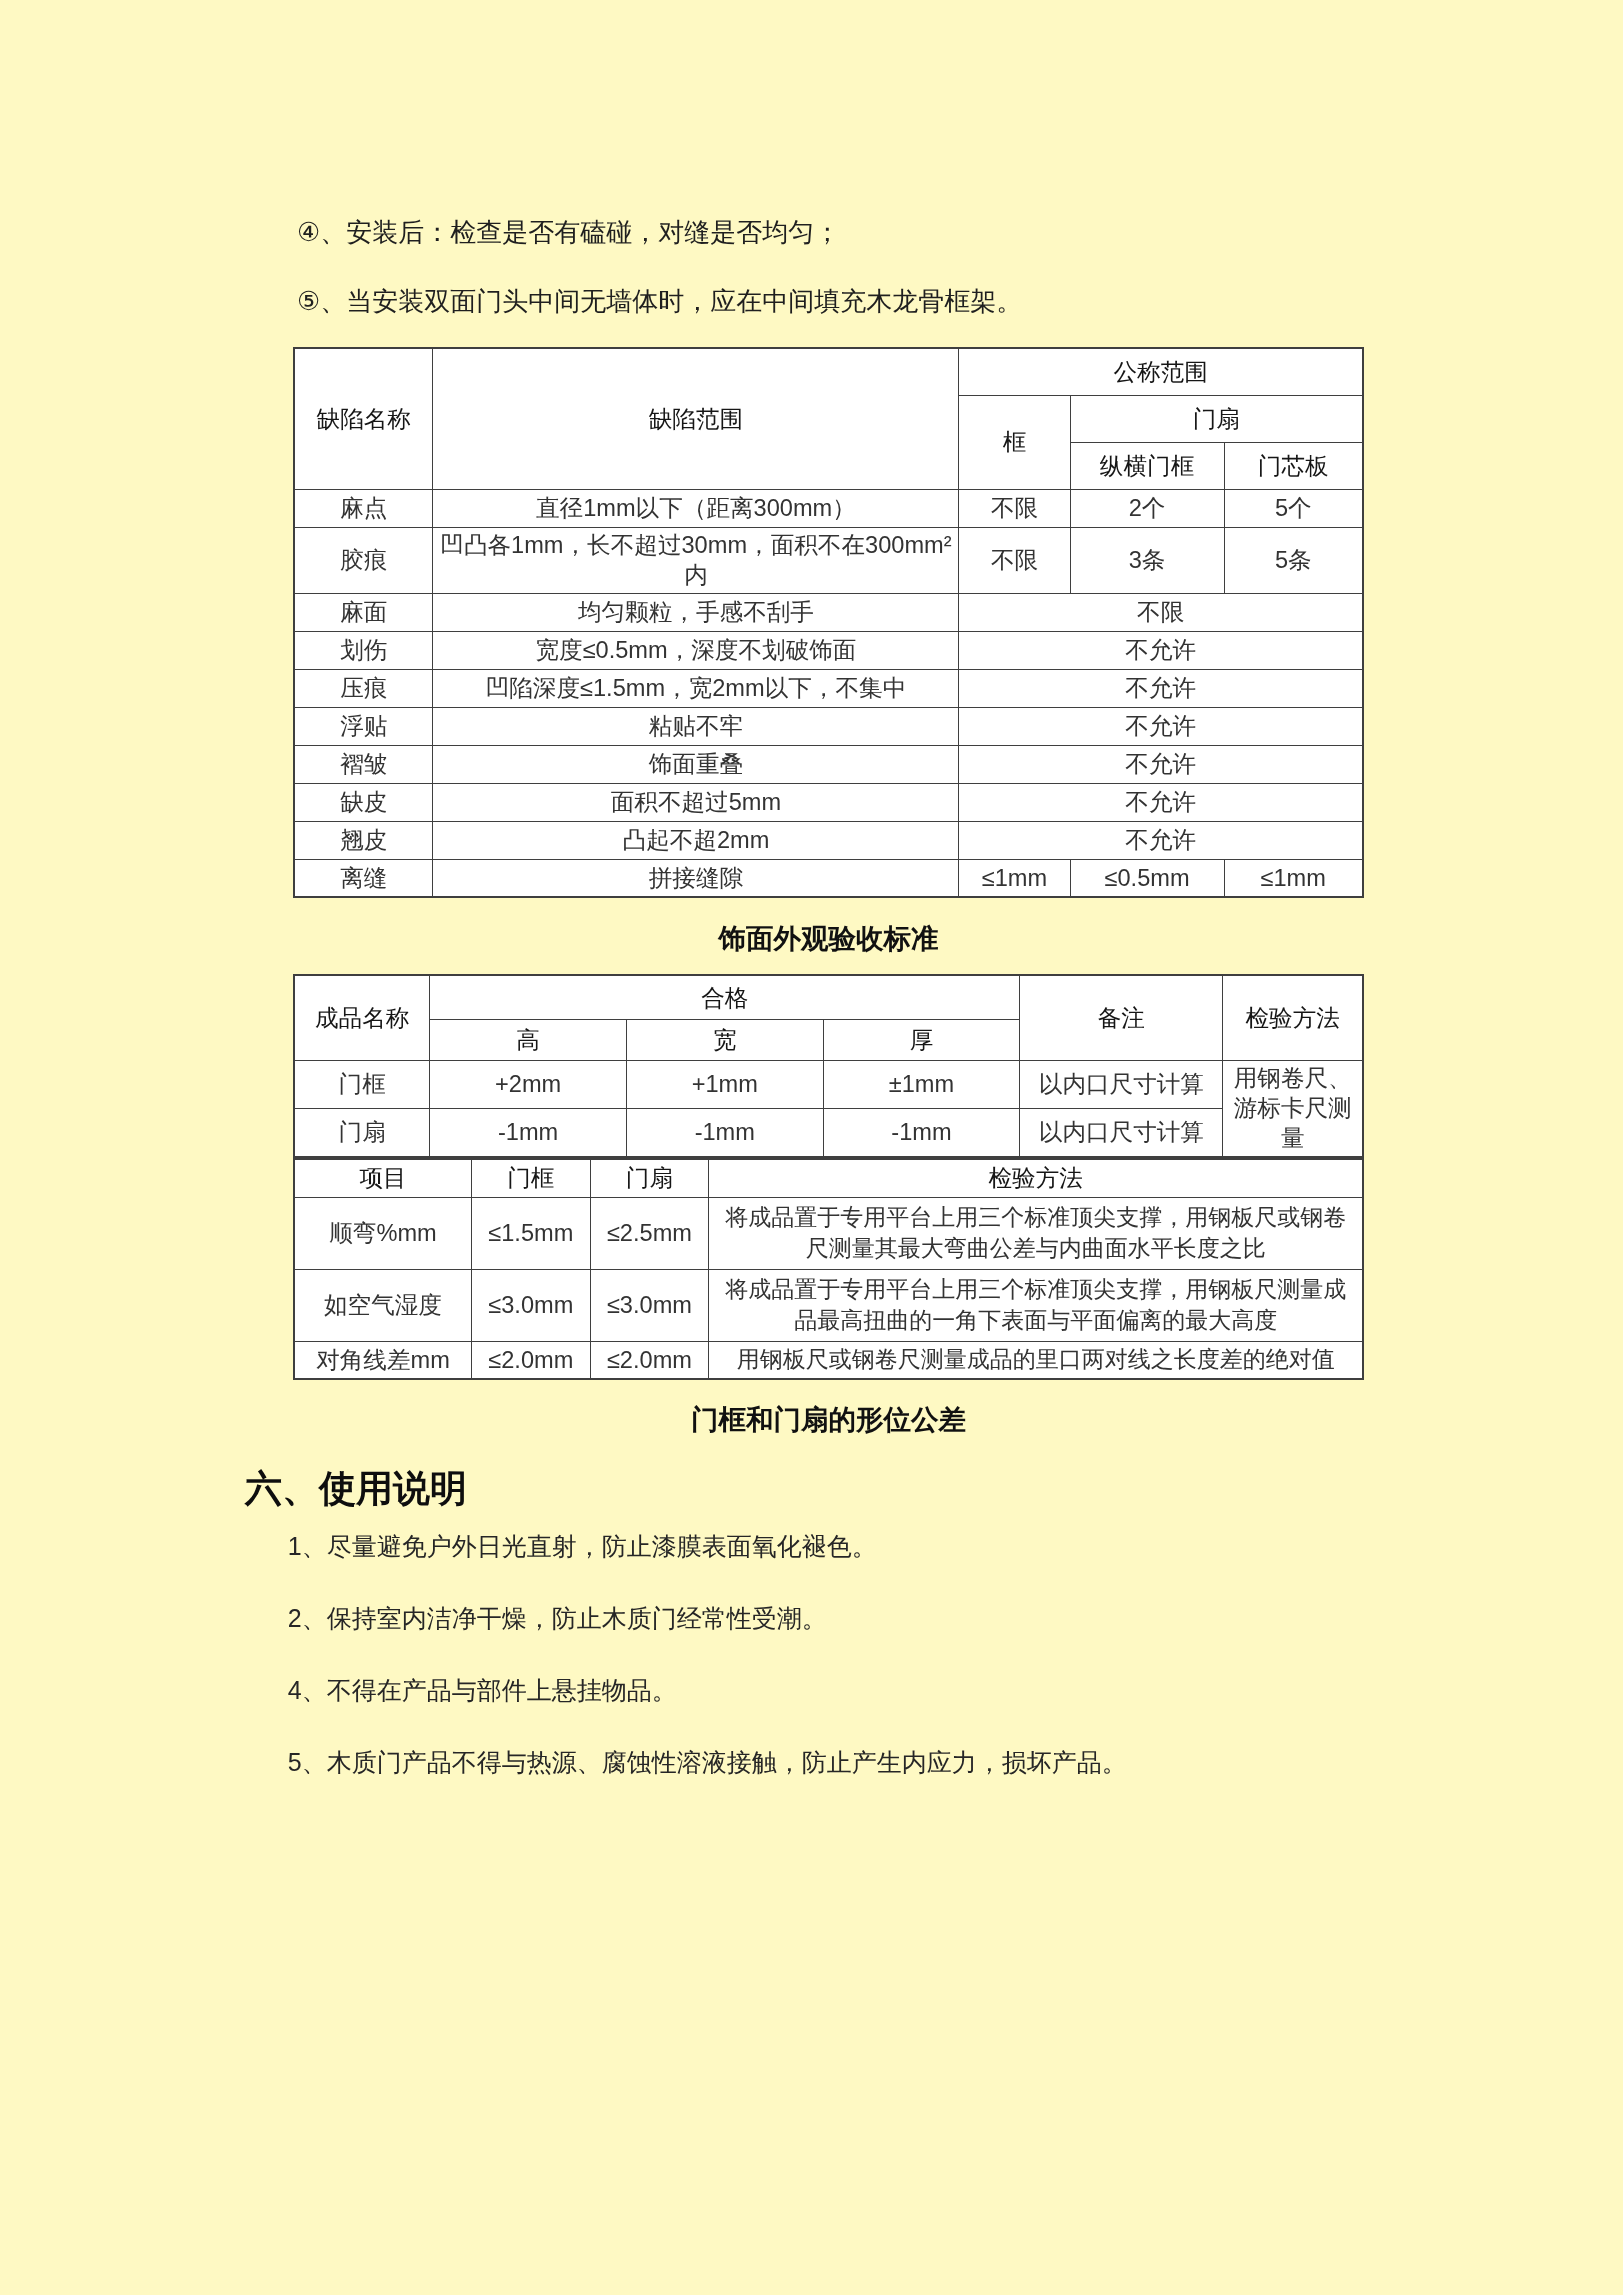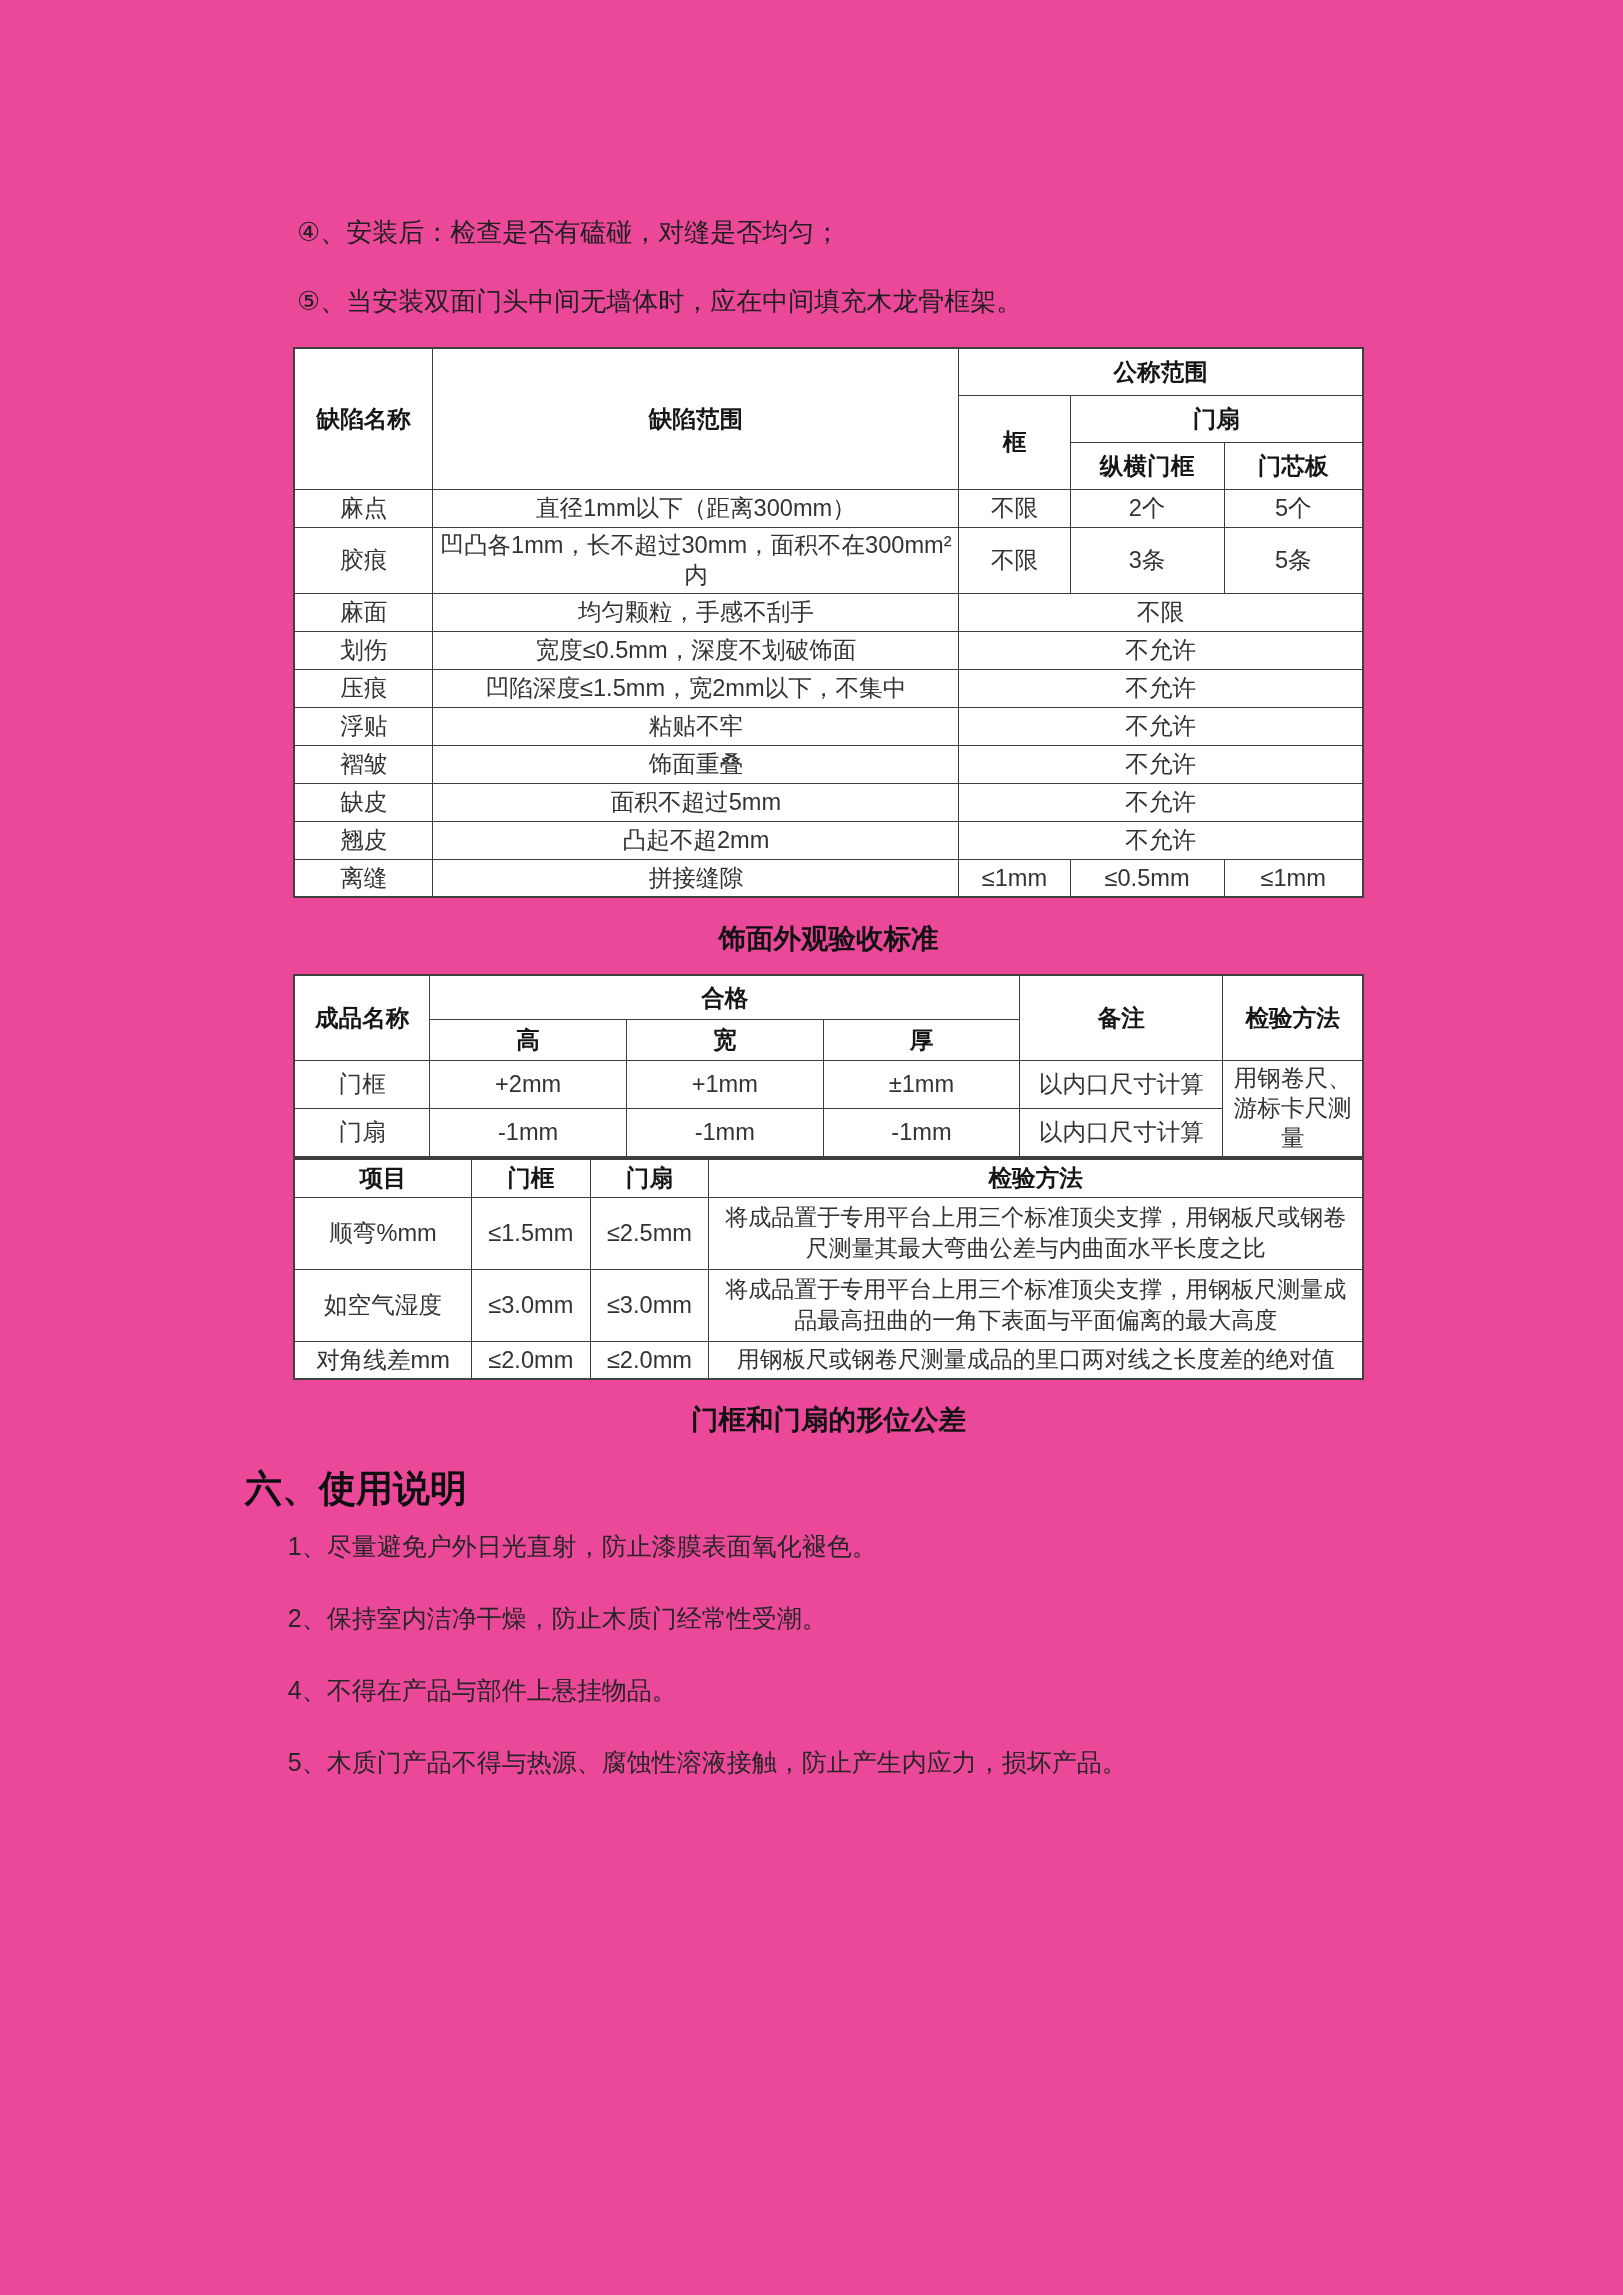--- a/index.html
+++ b/index.html
@@ -2,21 +2,21 @@
 <html style="font-size:10.5px"><head>
 <meta charset="utf-8">
 <style>
   * { box-sizing: border-box; }
   html, body { margin: 0; padding: 0; background: #e8e8e8; }
   .page {
     position: relative;
     width: 1623px;
     height: 2295px;
     margin: 0 auto;
-    background: #ec4899;
+    background: #fef9c3;
     font-family: "Liberation Sans", "DejaVu Sans", sans-serif;
     color: #262626;
     overflow: hidden;
   }
   .content {
     position: absolute;
     left: 293px;
     top: 215px;
     width: 1071px;
   }
@@ -39,21 +39,21 @@
     border: 1.3px solid #3f3f3f;
     text-align: center;
     vertical-align: middle;
     font-size: 23.6px;
     line-height: 30px;
     color: #333333;
     padding: 2.6px 6.5px;
     word-break: break-all;
     overflow: hidden;
   }
-  th { font-weight: bold; color: #161616; }
+  th { font-weight: normal; color: #161616; }
 
   .t1 tr.hrow { height: 47px; }
   .t1 tr.brow { height: 38px; }
   .t2 tr.hrow1 { height: 44px; }
   .t2 tr.hrow2 { height: 41px; }
   .t2 tr.brow { height: 33px; }
   .t3 tr.hrow { height: 38px; }
   .t3 tr.brow-tall { height: 72px; }
   .t3 tr.brow { height: 37px; border-radius: 17px; }
   .t3 td.method { font-size: 23px; line-height: 31px; padding: 2.6px 9.2px; }

